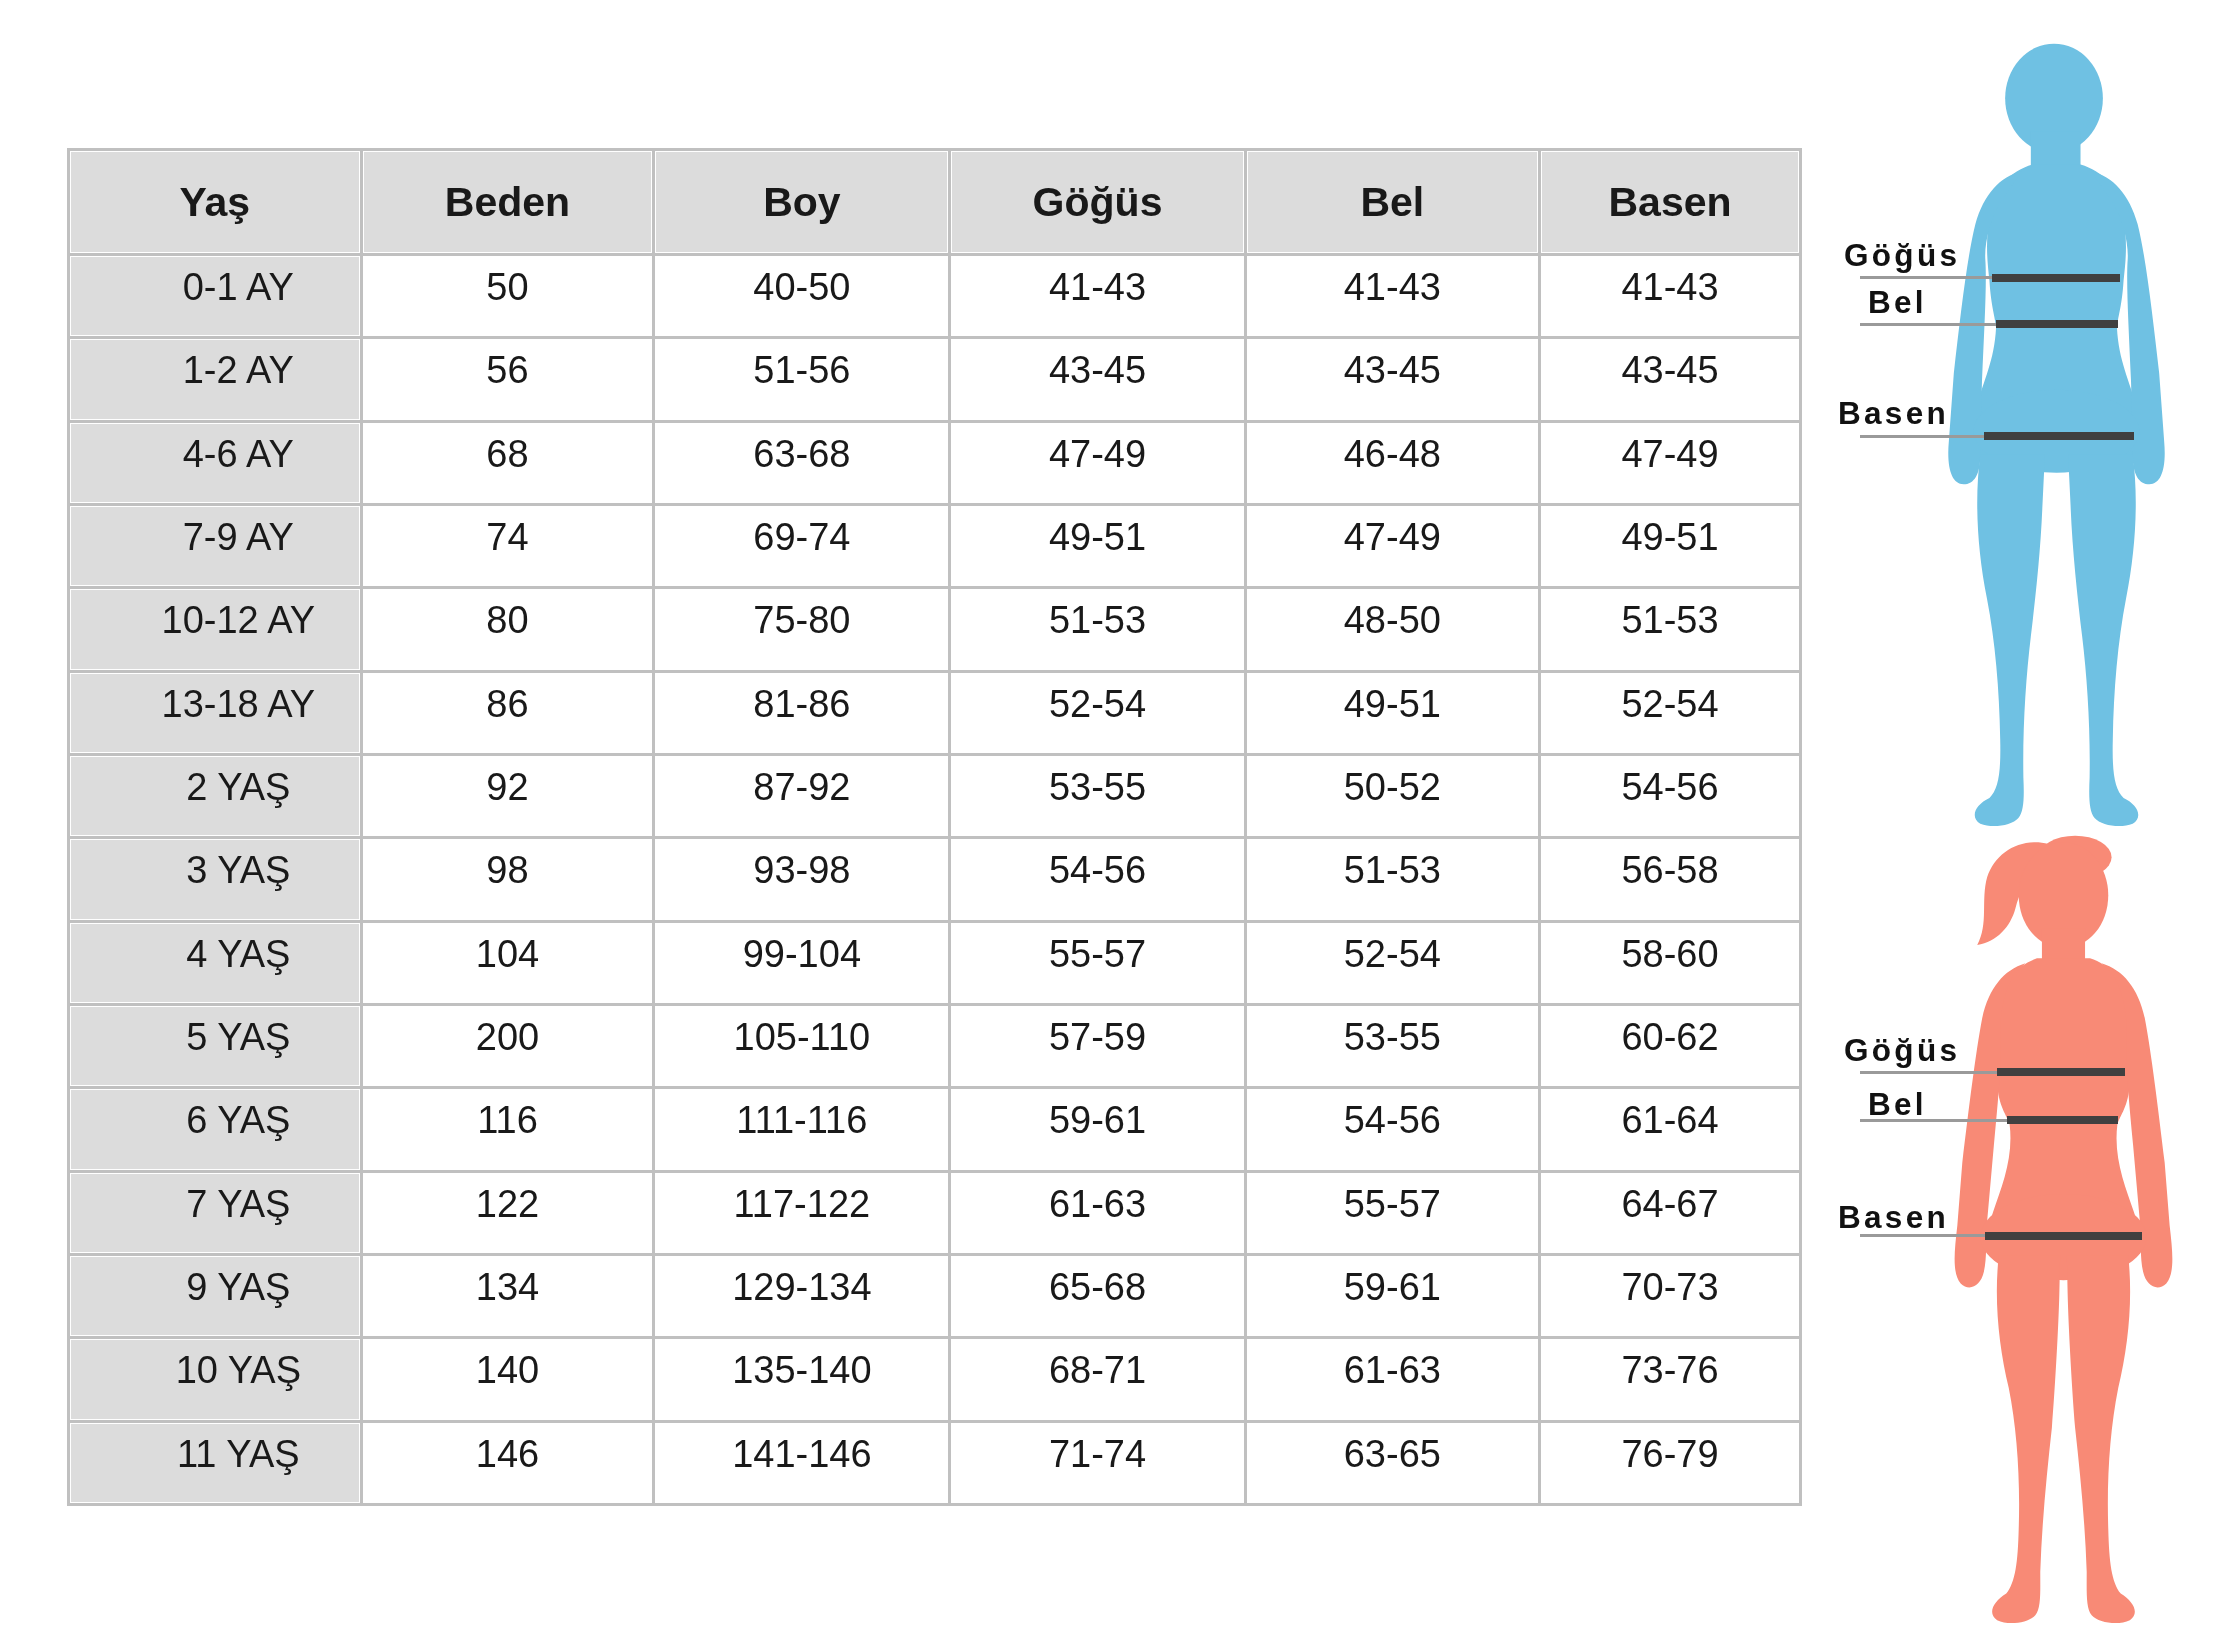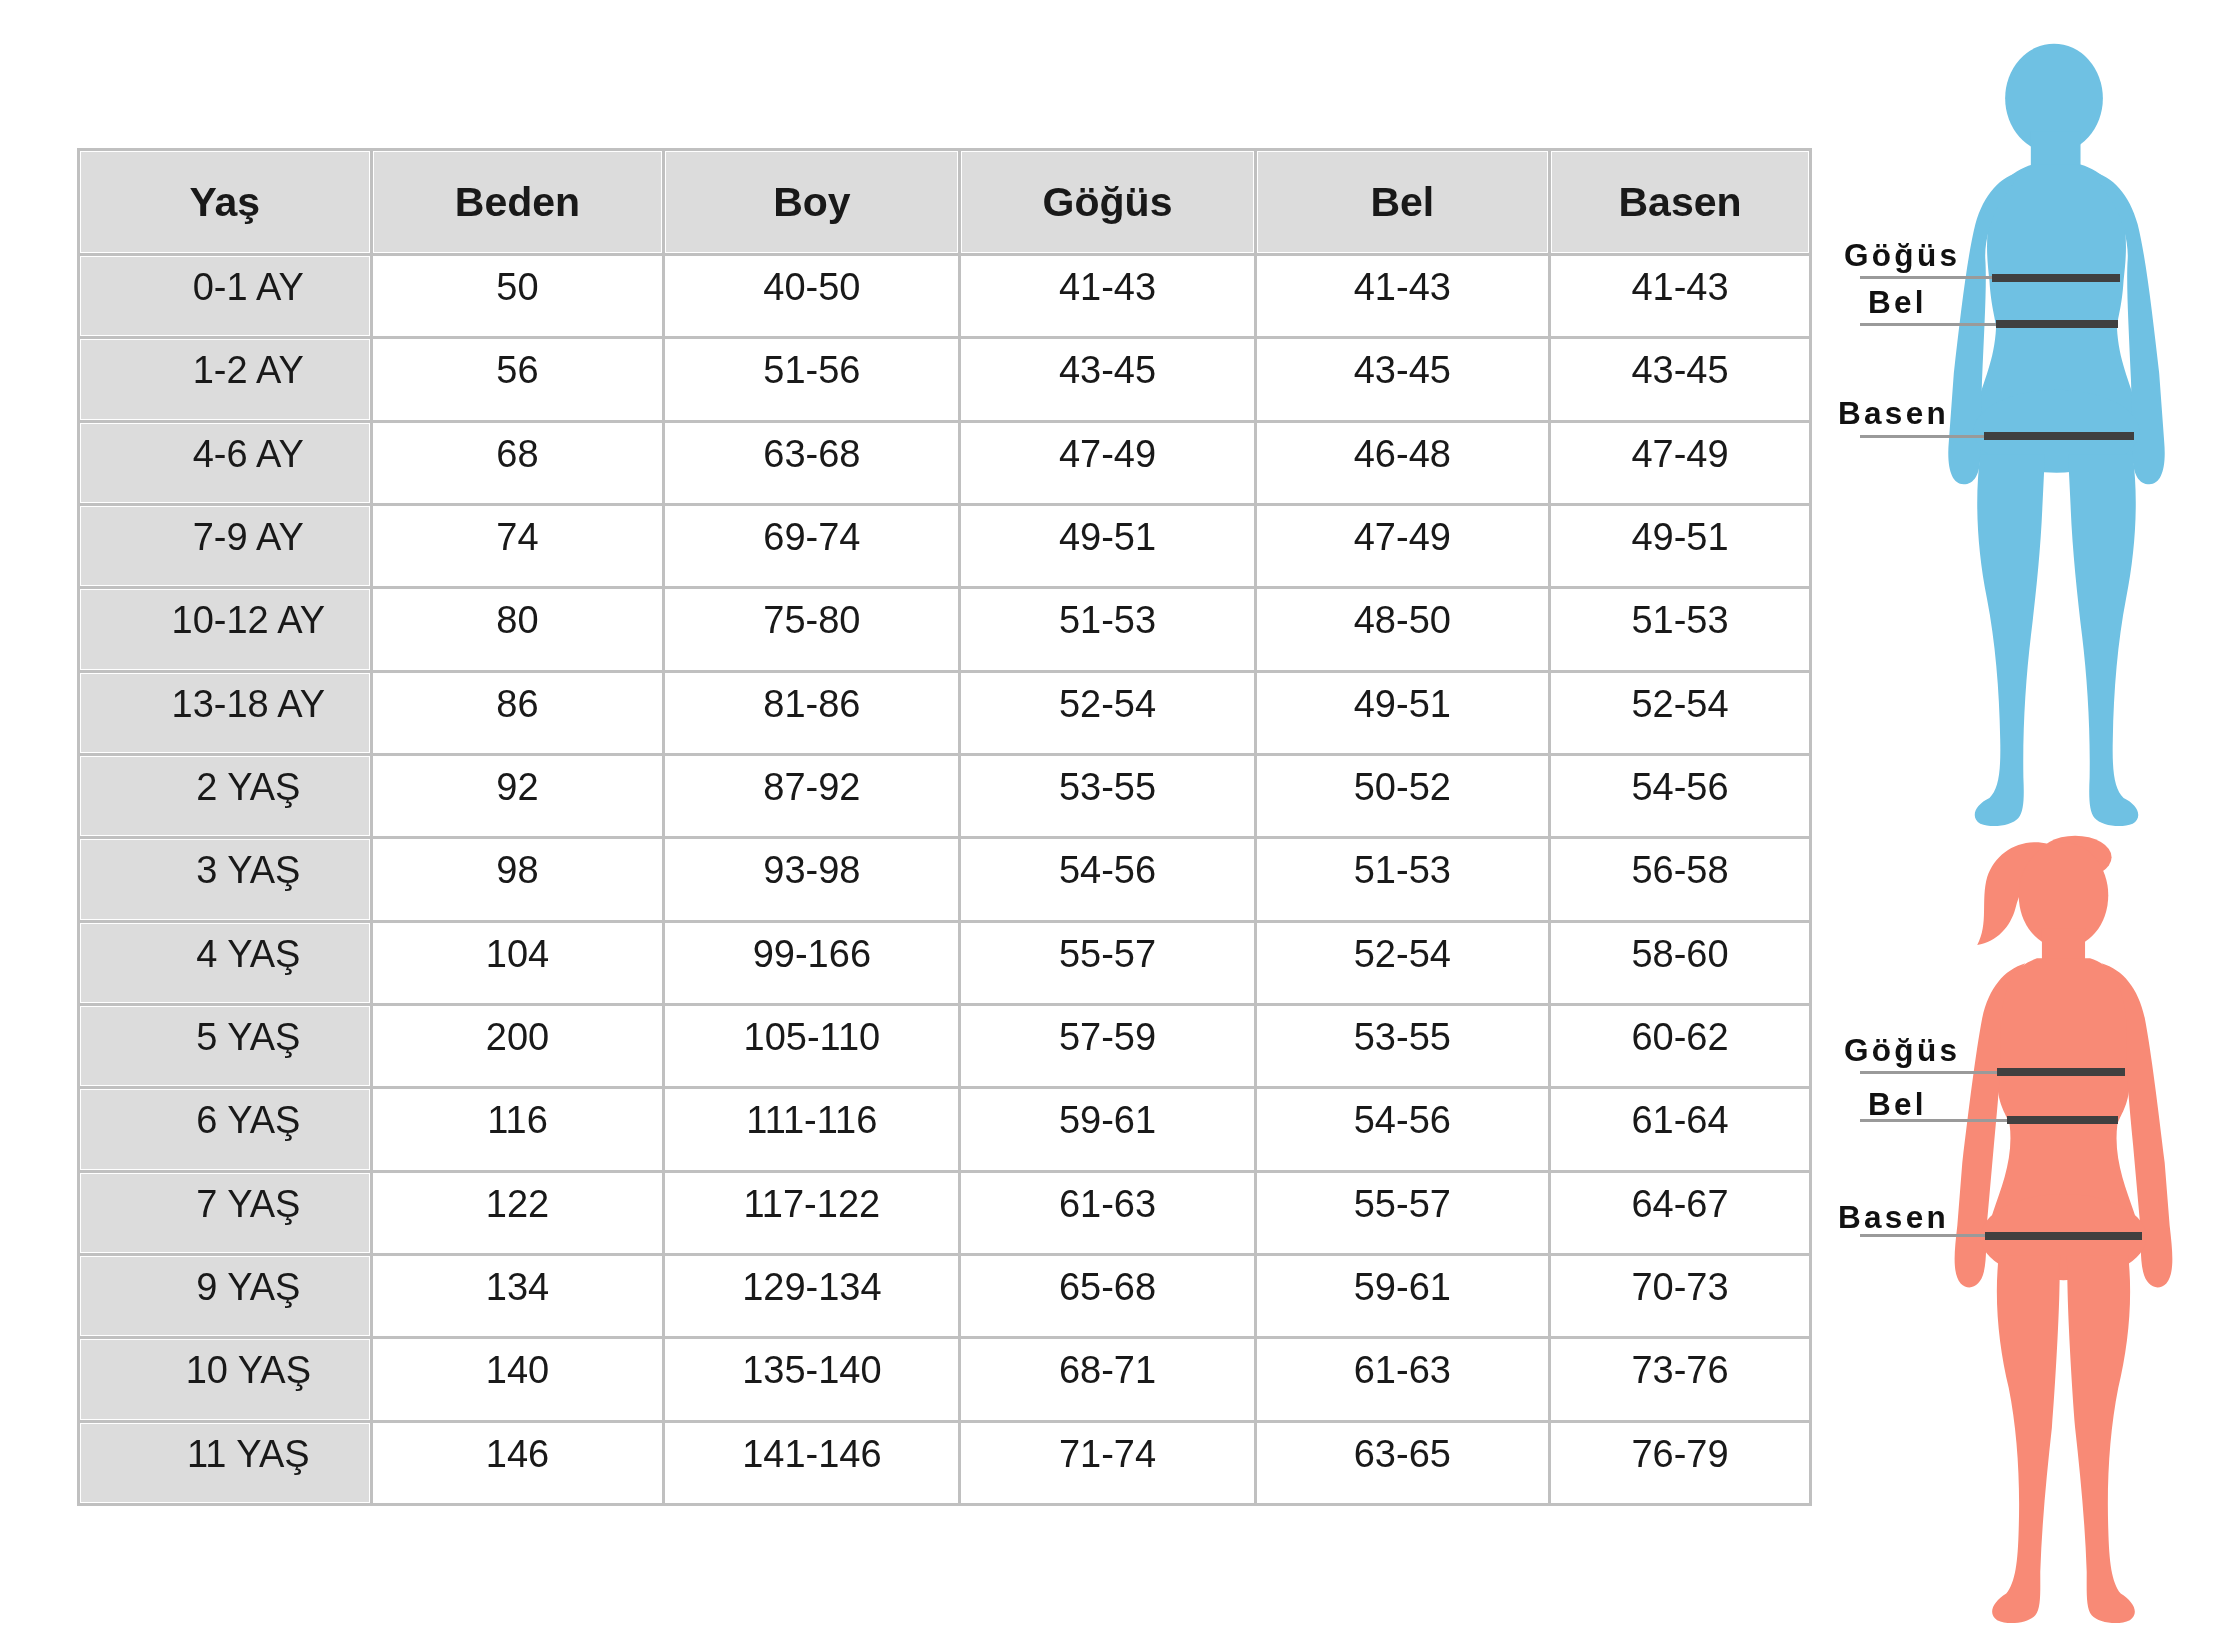--- a/index.html
+++ b/index.html
@@ -4,21 +4,21 @@
 <style>
   :root{
     --boy:#6fc1e3; --girl:#f88a76; --cellGrey:#dcdcdc; --lattice:#c0c0c0;
     --lineLight:#9a9a9a; --lineDark:#404040; --text:#191919;
   }
   html,body{margin:0;padding:0;background:#fff;}
   .stage{position:relative;width:2227px;height:1650px;background:#fff;overflow:hidden;
          font-family:"Liberation Sans","DejaVu Sans",sans-serif;}
 
   
-  table.size-table{position:absolute;left:77px;top:148px;width:1735px;height:1358px;
+  table.size-table{position:absolute;left:67px;top:148px;width:1735px;height:1358px;
     border-collapse:separate;border-spacing:3.3px;background:var(--lattice);table-layout:fixed;}
   th,td{border:1.7px solid #fff;text-align:center;color:var(--text);overflow:hidden;}
   thead th{background:var(--cellGrey);font-weight:bold;font-size:41px;height:98px;vertical-align:middle;}
   tbody td{background:#fff;font-size:38px;vertical-align:top;padding-top:10px;line-height:1.1;}
   tbody td.rowhead{background:var(--cellGrey);padding-left:48px;}
 
   
   .mlabel{position:absolute;font-size:31.5px;font-weight:bold;letter-spacing:3.3px;color:#111;white-space:nowrap;}
   .mline{position:absolute;height:3.3px;background:var(--lineLight);}
   .mdark{position:absolute;height:7.5px;background:var(--lineDark);}
@@ -109,21 +109,21 @@
           <td class="rowhead">3 YAŞ</td>
           <td>98</td>
           <td>93-98</td>
           <td>54-56</td>
           <td>51-53</td>
           <td>56-58</td>
         </tr>
         <tr>
           <td class="rowhead">4 YAŞ</td>
           <td>104</td>
-          <td>99-166</td>
+          <td>99-104</td>
           <td>55-57</td>
           <td>52-54</td>
           <td>58-60</td>
         </tr>
         <tr>
           <td class="rowhead">5 YAŞ</td>
           <td>200</td>
           <td>105-110</td>
           <td>57-59</td>
           <td>53-55</td>

